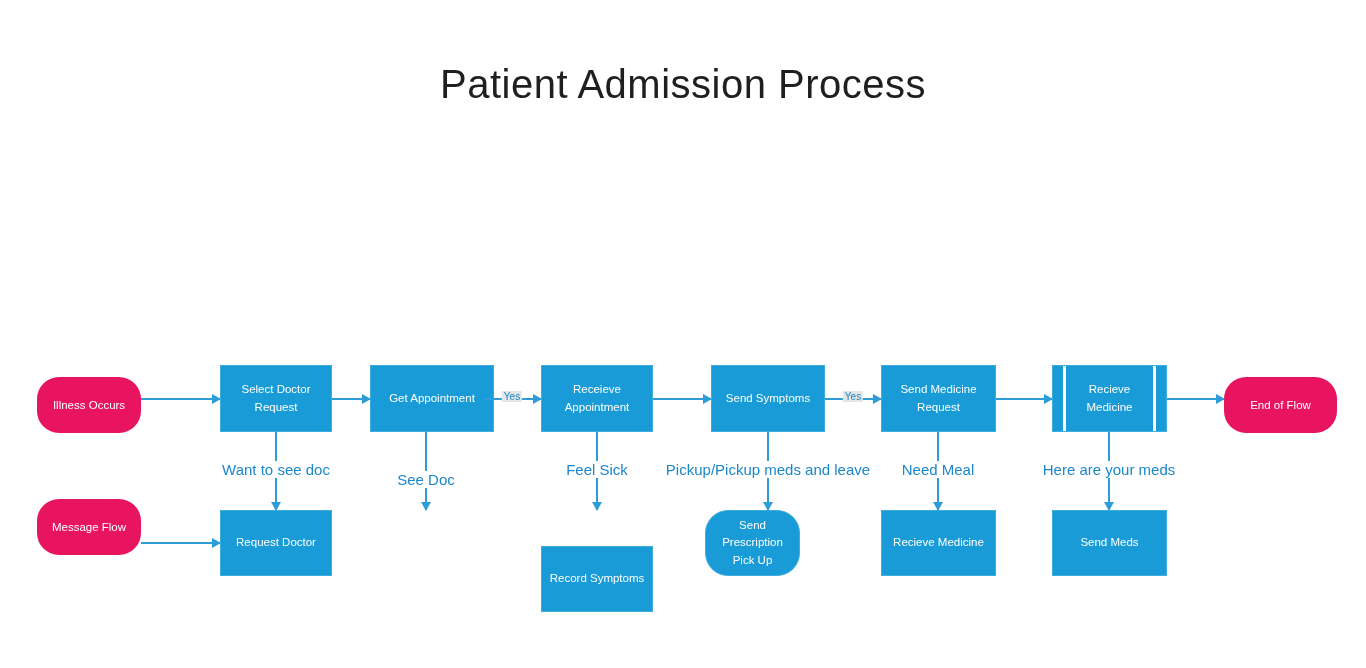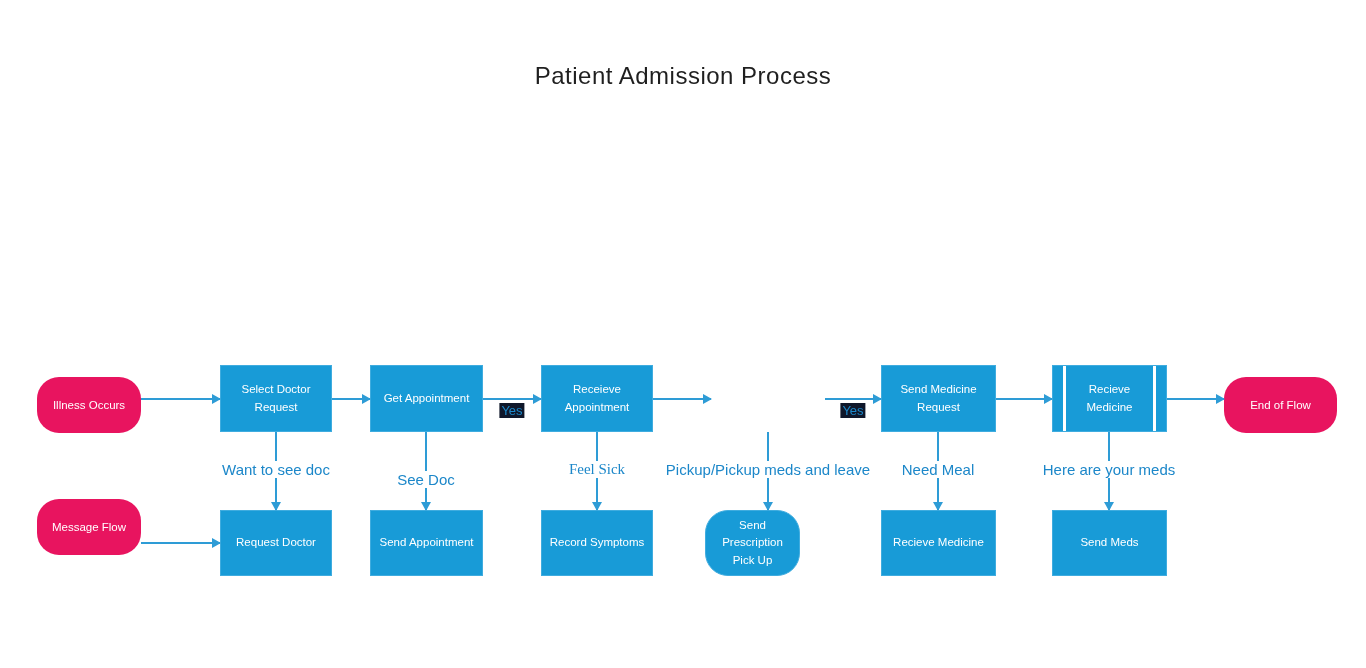--- a/index.html
+++ b/index.html
@@ -7,69 +7,69 @@
     --blue-border:#3FACDF;
     --pink:#E8145F;
     --arrow:#2E9CD6;
     --labelblue:#1C87C9;
     --titlecolor:#1F1F1F;
   }
   html,body{margin:0;padding:0;background:#fff;}
   body{font-family:"Liberation Sans", sans-serif;}
   .canvas{position:relative;width:1366px;height:668px;background:#fff;overflow:hidden;}
   .title{position:absolute;top:62px;left:0;width:100%;text-align:center;
-         font-size:24px;color:var(--titlecolor);letter-spacing:.5px;}
+         font-size:40px;color:var(--titlecolor);letter-spacing:.5px;}
   .box{position:absolute;top:365px;height:67px;background:var(--blue);
        border:1px solid var(--blue-border);box-sizing:border-box;color:#fff;
        display:flex;align-items:center;justify-content:center;text-align:center;
        font-size:11.5px;line-height:1.5;padding:2px 6px;}
   .box.bottom{top:510px;height:66px;}
   .pill{position:absolute;height:56px;background:var(--pink);border-radius:22px;
         color:#fff;display:flex;align-items:center;justify-content:center;
         text-align:center;font-size:11.5px;}
   .subprocess{padding:2px 16px;}
   .stripe{position:absolute;top:0;bottom:0;width:3px;background:#fff;}
   .harrow{position:absolute;height:2px;background:var(--arrow);}
   .harrow::after{content:"";position:absolute;right:-1px;top:-4px;width:0;height:0;
         border-left:9px solid var(--arrow);border-top:5px solid transparent;
         border-bottom:5px solid transparent;}
   .varrow{position:absolute;top:432px;height:78px;width:2px;background:var(--arrow);}
   .varrow::after{content:"";position:absolute;bottom:-1px;left:-4px;width:0;height:0;
         border-top:9px solid var(--arrow);border-left:5px solid transparent;
         border-right:5px solid transparent;}
-  .yes-label{position:absolute;top:403px;transform:translateX(-50%);
-        font-size:13px;color:var(--labelblue);background:#0f172a;padding:0 2px;}
+  .yes-label{position:absolute;top:391px;transform:translateX(-50%);
+        font-size:10px;color:var(--labelblue);background:#e5e5e5;padding:0 2px;}
   .flow-label{position:absolute;top:461px;transform:translateX(-50%);white-space:nowrap;
         font-size:15px;color:var(--labelblue);background:#fff;padding:0 3px;}
 </style>
 </head>
 <body>
 
 <div class="canvas">
 
   <div class="title">Patient Admission Process</div>
 
   <div class="pill" style="left:37px;top:377px;width:104px;">Illness Occurs</div>
   <div class="pill" style="left:1224px;top:377px;width:113px;">End of Flow</div>
 
   <div class="box" style="left:220px;width:112px;">Select Doctor Request</div>
-  <div class="box" style="left:370px;width:113px;">Get Appointment</div>
+  <div class="box" style="left:370px;width:124px;">Get Appointment</div>
   <div class="box" style="left:541px;width:112px;">Receieve Appointment</div>
+  <div class="box" style="left:711px;width:114px;">Send Symptoms</div>
   <div class="box" style="left:881px;width:115px;">Send Medicine Request</div>
   <div class="box subprocess" style="left:1052px;width:115px;">
     <div class="stripe" style="left:10px;"></div>
     <div class="stripe" style="right:10px;"></div>
     <span>Recieve Medicine</span>
   </div>
 
   <div class="pill" style="left:37px;top:499px;width:104px;">Message Flow</div>
 
   <div class="box bottom" style="left:220px;width:112px;">Request Doctor</div>
-  <div class="box bottom" style="left:370px;width:113px;">Send Appointment</div>
-  <div class="box bottom" style="left:541px;width:112px;">Record Symptoms</div>
+  <div class="box bottom" style="left:541px;width:112px;margin-top:36px;">Record Symptoms</div>
   <div class="box bottom" style="left:705px;width:95px;border-radius:23px;">Send Prescription Pick Up</div>
   <div class="box bottom" style="left:881px;width:115px;">Recieve Medicine</div>
   <div class="box bottom" style="left:1052px;width:115px;">Send Meds</div>
 
   <div class="harrow" style="left:141px;top:398px;width:79px;"></div>
   <div class="harrow" style="left:332px;top:398px;width:38px;"></div>
   <div class="harrow" style="left:483px;top:398px;width:58px;"></div>
   <div class="harrow" style="left:653px;top:398px;width:58px;"></div>
   <div class="harrow" style="left:825px;top:398px;width:56px;"></div>
   <div class="harrow" style="left:996px;top:398px;width:56px;"></div>
@@ -82,18 +82,18 @@
 
   <div class="varrow" style="left:275px;"></div>
   <div class="varrow" style="left:425px;"></div>
   <div class="varrow" style="left:596px;"></div>
   <div class="varrow" style="left:767px;"></div>
   <div class="varrow" style="left:937px;"></div>
   <div class="varrow" style="left:1108px;"></div>
 
   <div class="flow-label" style="left:276px;">Want to see doc</div>
   <div class="flow-label" style="left:426px;margin-top:10px;">See Doc</div>
-  <div class="flow-label" style="left:597px;font-family:Liberation Serif, serif;">Feel Sick</div>
+  <div class="flow-label" style="left:597px;">Feel Sick</div>
   <div class="flow-label" style="left:768px;">Pickup/Pickup meds and leave</div>
   <div class="flow-label" style="left:938px;">Need Meal</div>
   <div class="flow-label" style="left:1109px;">Here are your meds</div>
 
 </div>
 
 </body></html>

